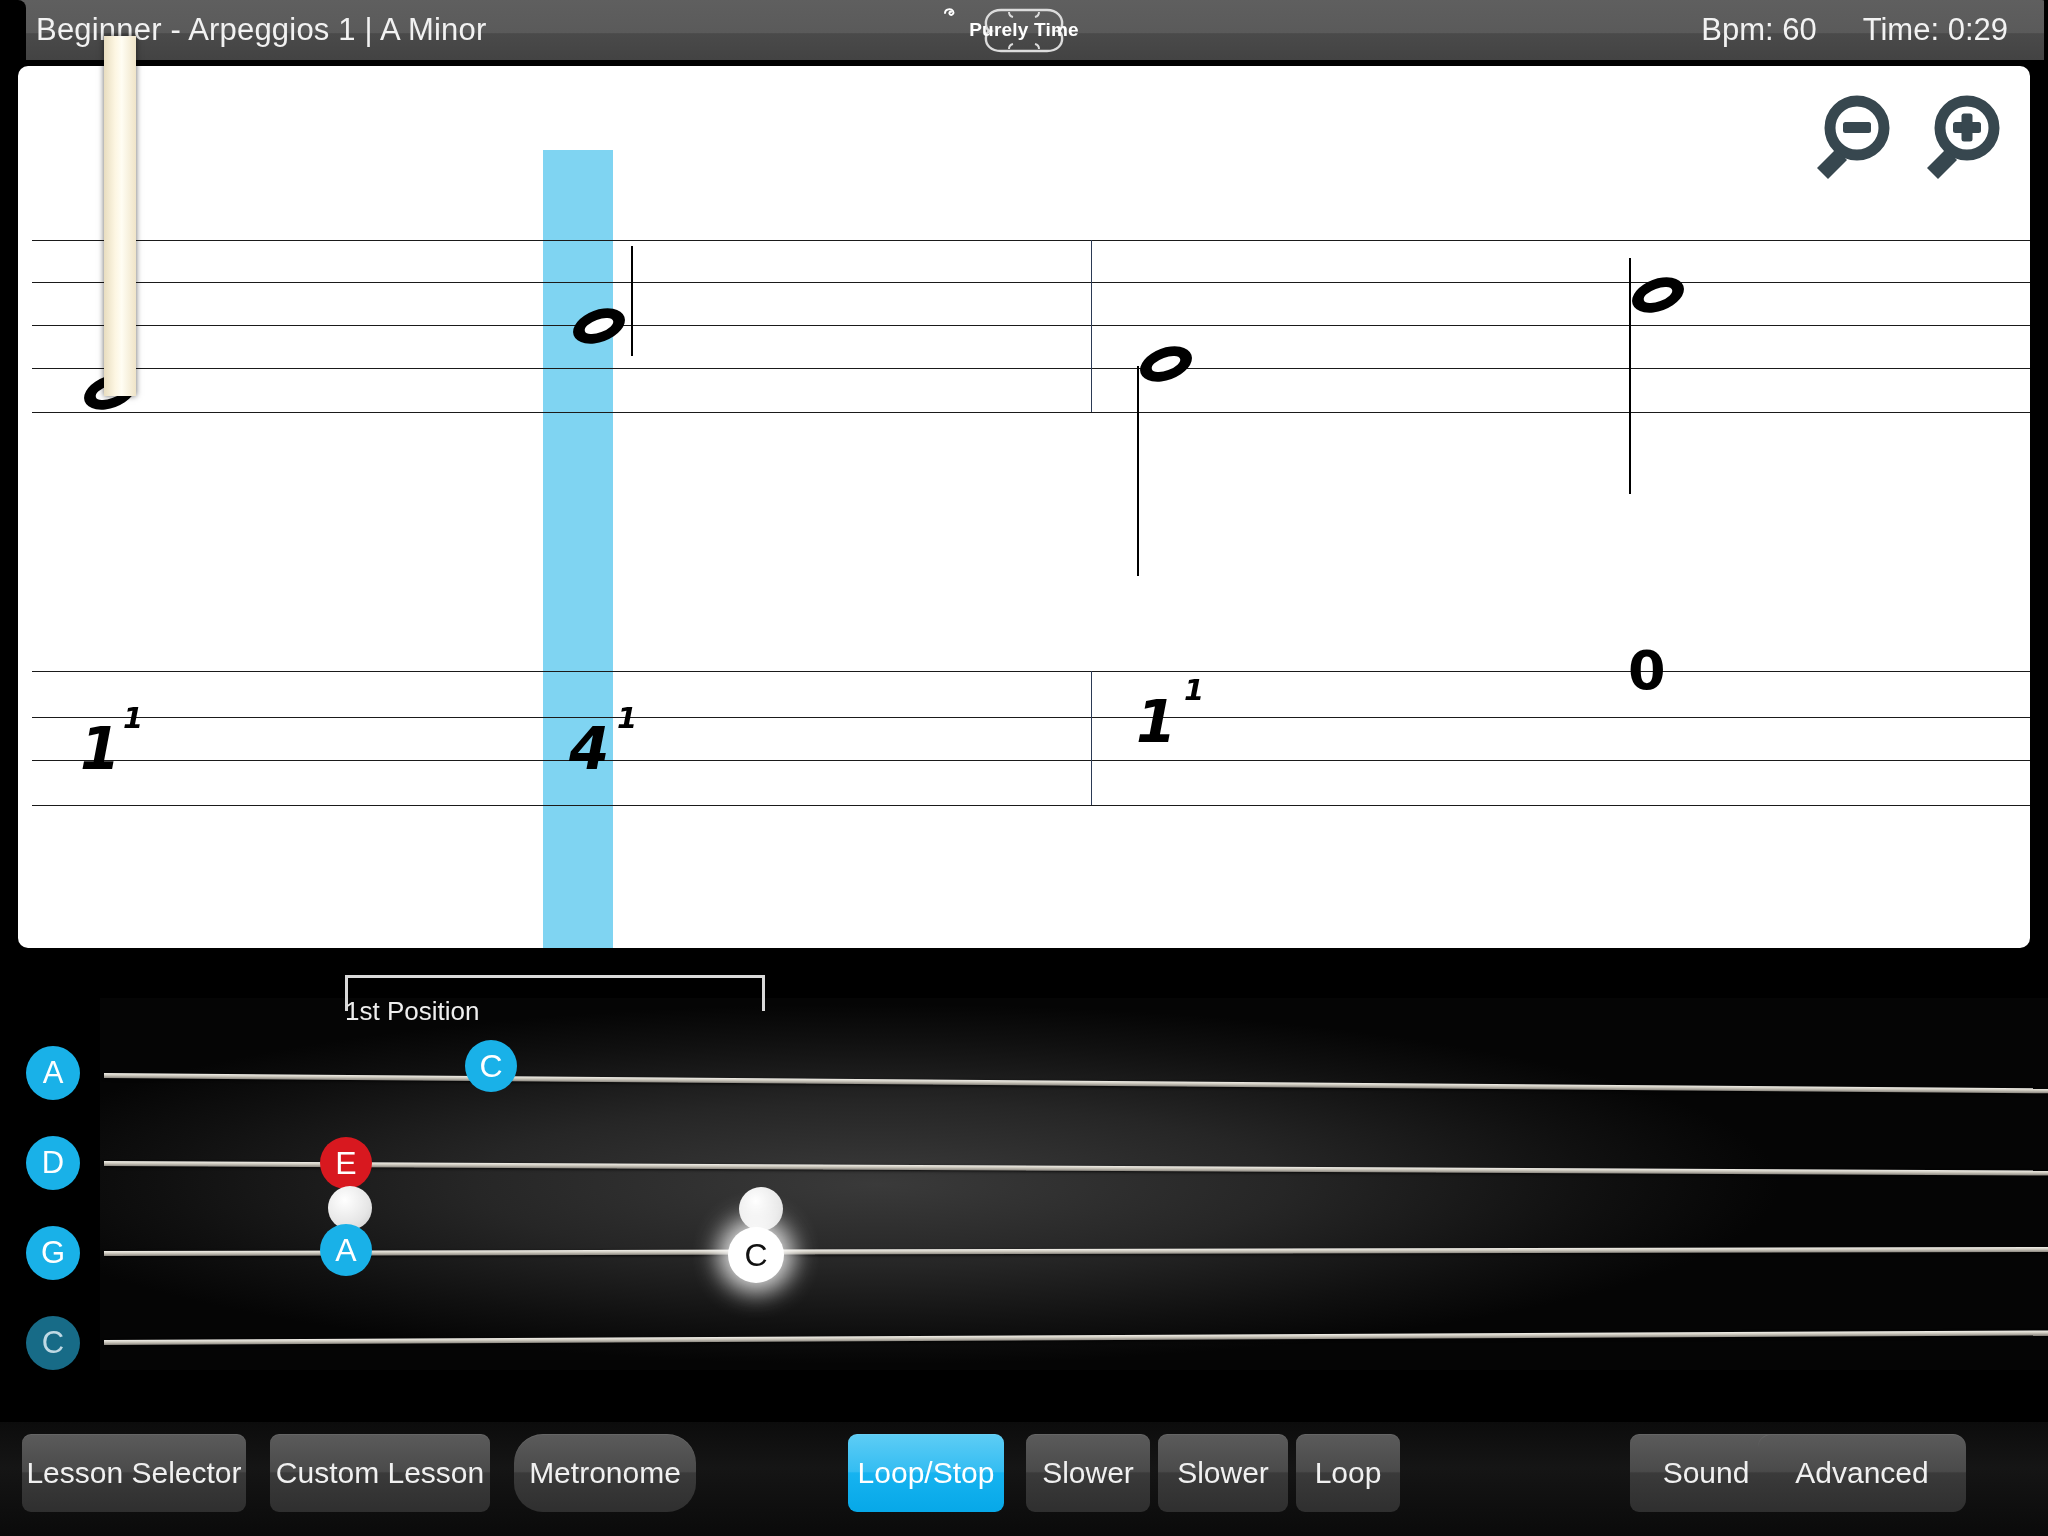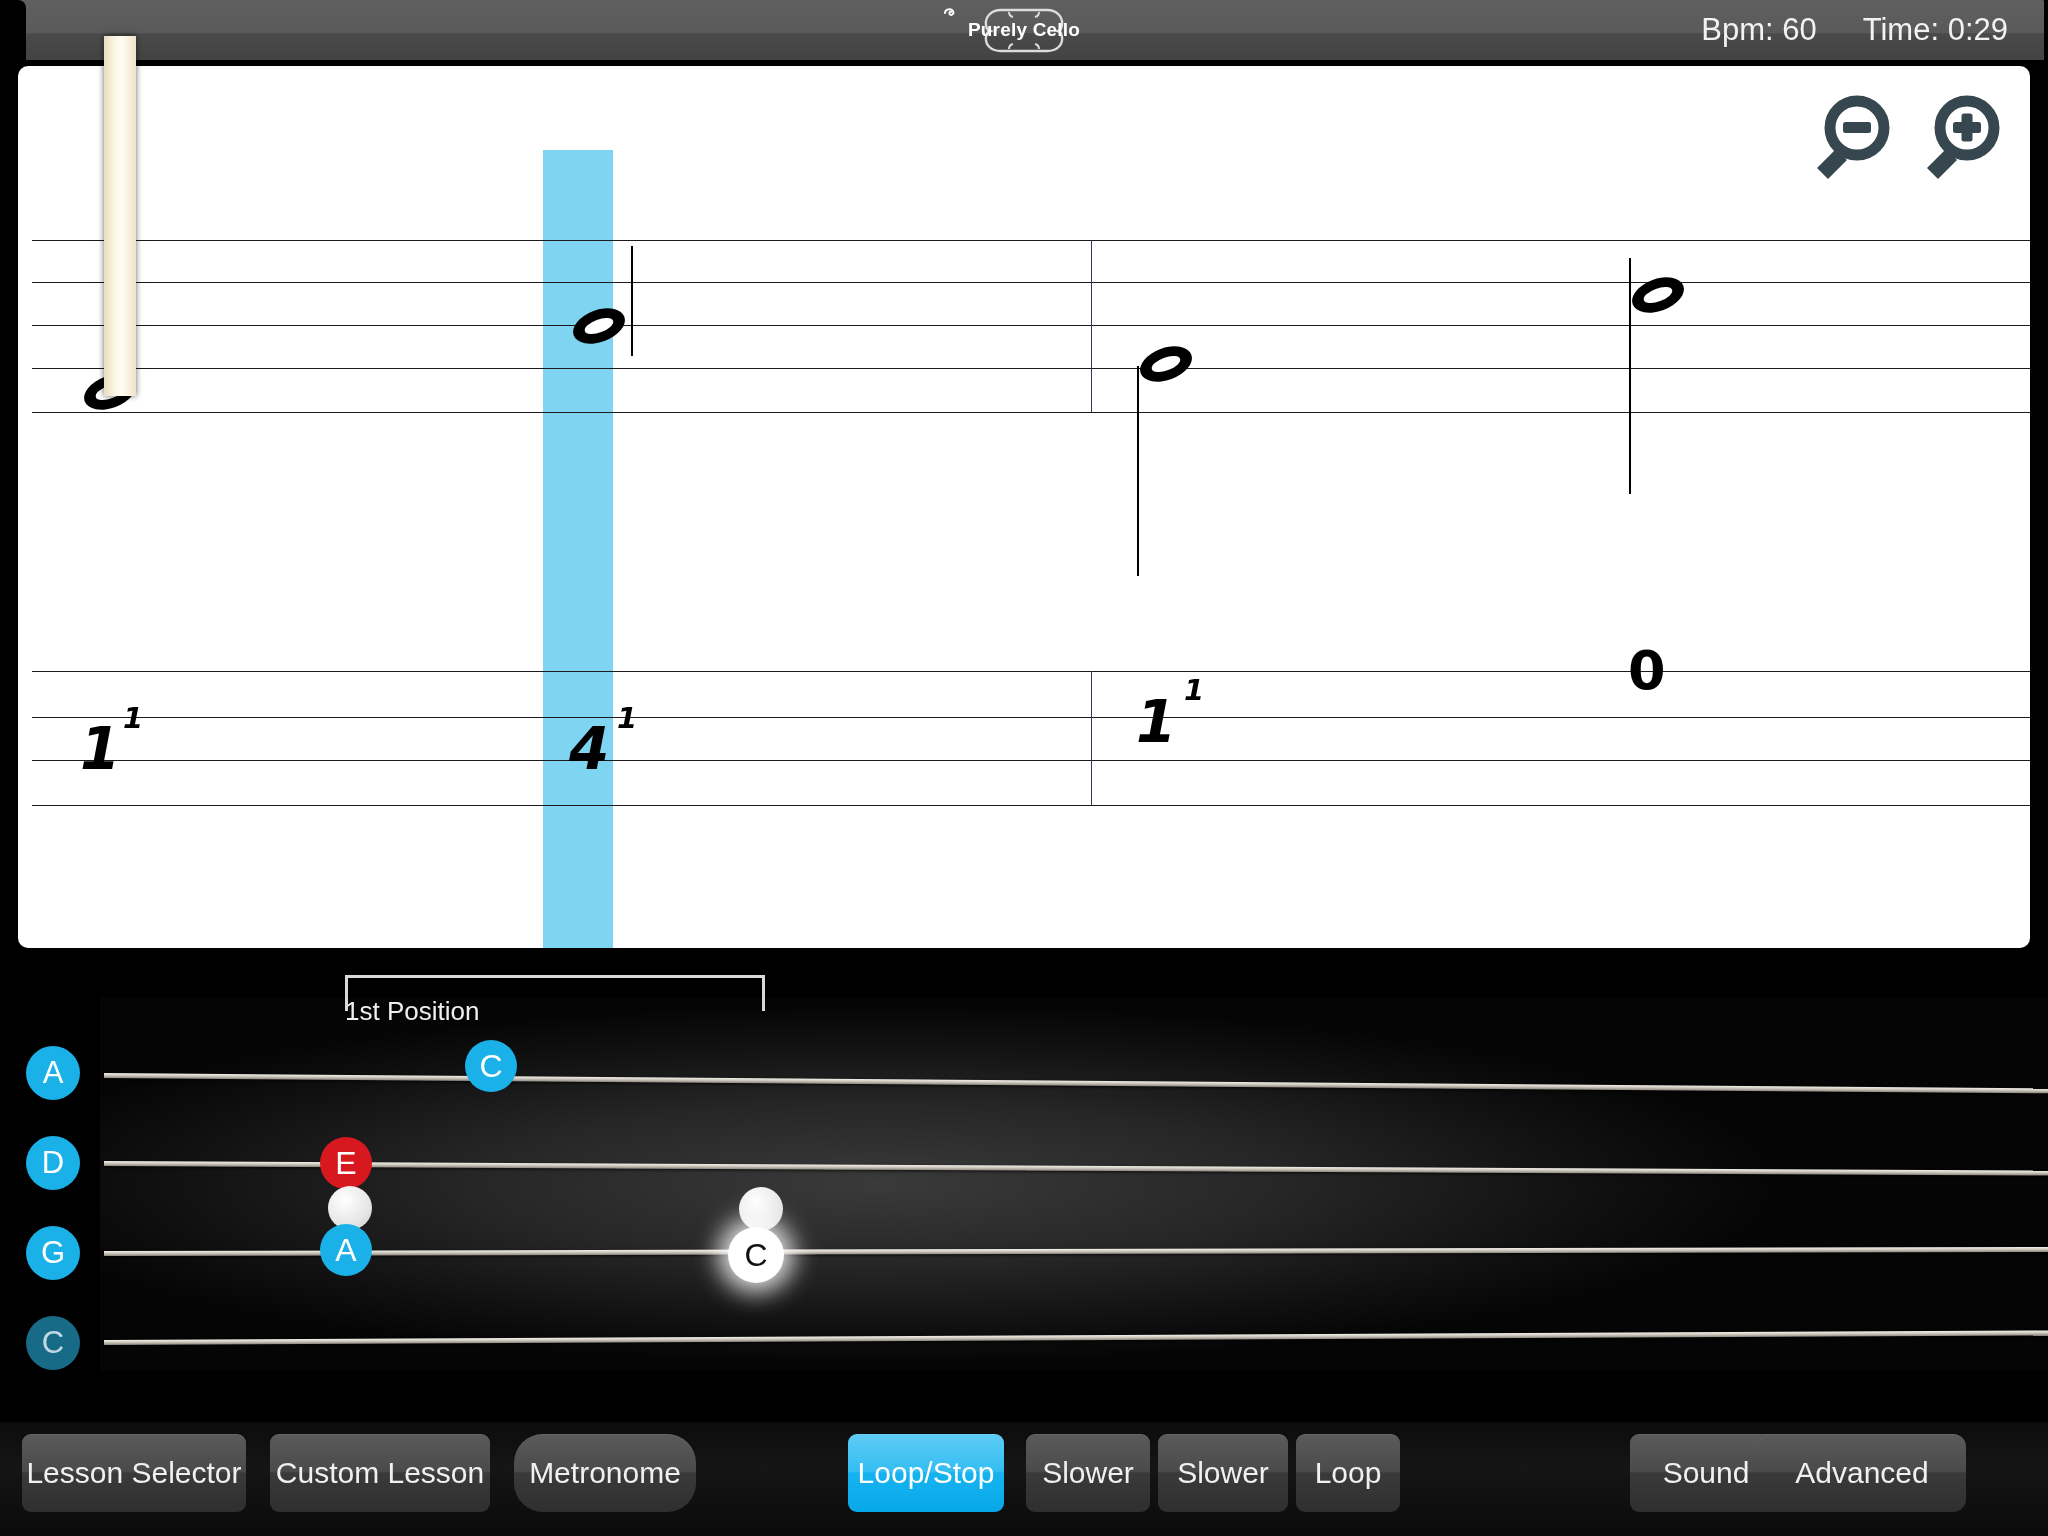--- a/index.html
+++ b/index.html
@@ -133,31 +133,32 @@
     background:linear-gradient(to bottom,#5ecdf5 0%,#34bdf2 48%,#16b3f0 50%,#07a8e8 100%);
     color:#fff;
   }
 </style>
 </head>
 <body>
 
 <div id="app">
 
   <div id="topbar">
+    <div id="lesson-title">Beginner - Arpeggios 1  |  A Minor</div>
 
     <div id="logo-wrap">
       <svg width="170" height="52" viewBox="0 0 170 52">
         <path d="M62 6 C52 6 46 13 47 21 C47.6 26 51 27 51 27 C51 27 47.6 28 47 33 C46 41 52 47 62 47
                  L108 47 C118 47 124 41 123 33 C122.4 28 119 27 119 27 C119 27 122.4 26 123 21
                  C124 13 118 6 108 6 Z" fill="none" stroke="#dcdcdc" stroke-width="2.4"></path>
         <path d="M70 8 C70 12 74 13 74 13 M100 8 C100 12 96 13 96 13" fill="none" stroke="#dcdcdc" stroke-width="2"></path>
         <path d="M70 45 C70 41 74 40 74 40 M100 45 C100 41 96 40 96 40" fill="none" stroke="#dcdcdc" stroke-width="2"></path>
       </svg>
       <div id="logo-text">
-        <span>Purely Cello</span>
+        <span>Purely Time</span>
         <svg width="18" height="18" viewBox="0 0 18 18" style="margin-left:3px">
           <path d="M3 9 C3 5 9 4 11 7 C12.5 9.4 10 12 8 10.4 C6.6 9.3 7.6 7.4 9.2 7.8" fill="none" stroke="#fff" stroke-width="1.9" stroke-linecap="round"></path>
         </svg>
       </div>
     </div>
 
     <div id="status-right">
       <span>Bpm: 60</span>
       <span>Time: 0:29</span>
     </div>

